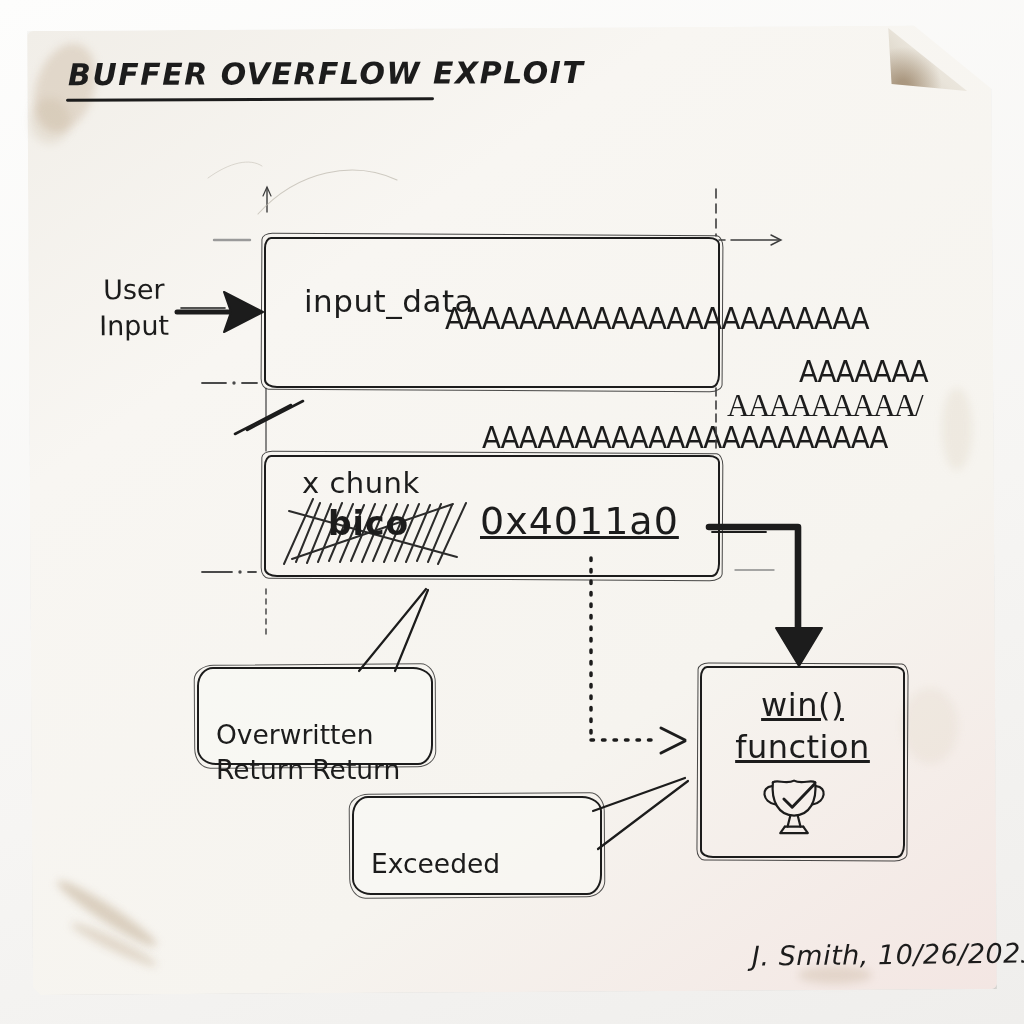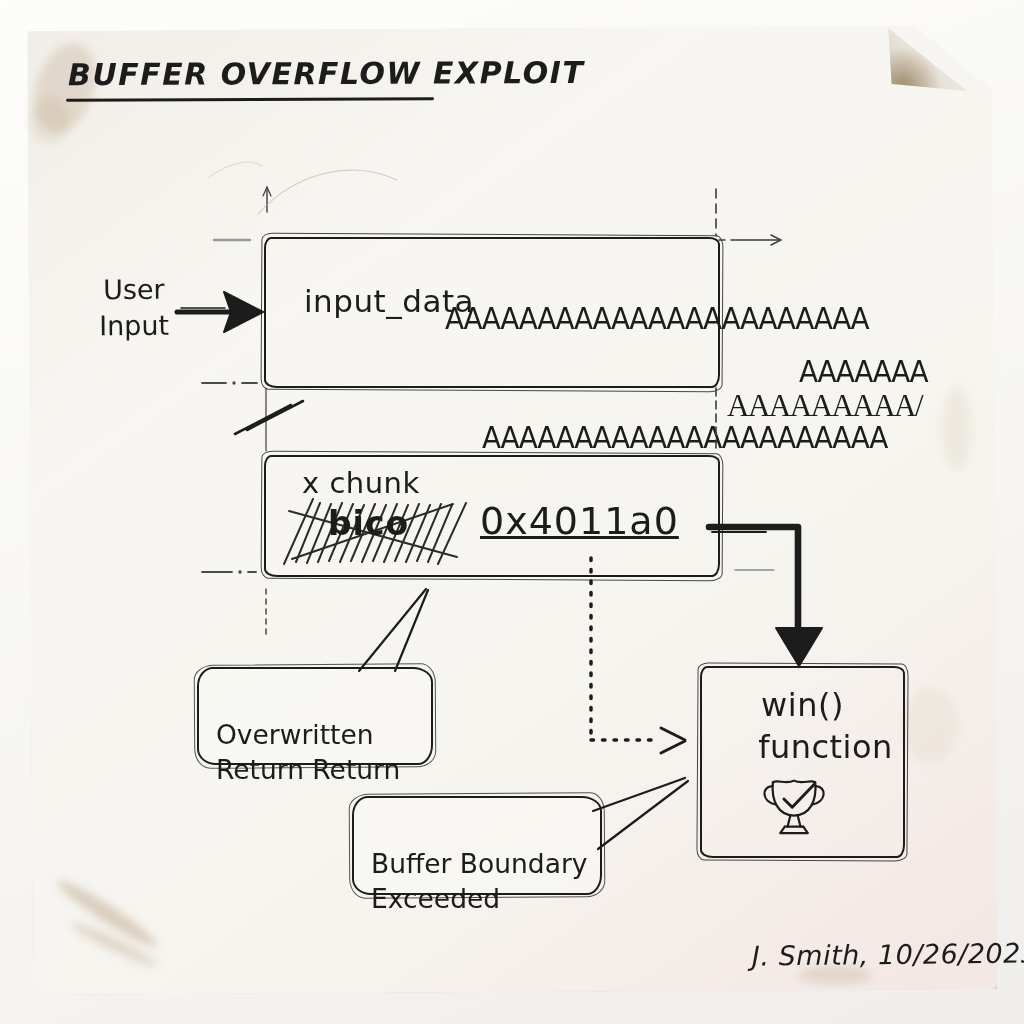--- a/index.html
+++ b/index.html
@@ -64,21 +64,21 @@
     background:var(--ink);transform:rotate(-.2deg);border-radius:2px;}
   .src-label{position:absolute;left:86px;top:272px;width:96px;text-align:center;
     font-size:27px;line-height:1.32;transform:rotate(-.5deg);}
   .aline{position:absolute;font-size:31px;letter-spacing:-1.5px;white-space:nowrap;
     font-stretch:condensed;}
   .var-name{position:absolute;left:38px;top:44px;font-size:31px;}
   .chunk{position:absolute;left:36px;top:9px;font-size:29px;text-align:right;}
   .bico{position:absolute;left:62px;top:47px;font-size:33px;font-weight:bold;letter-spacing:1px;}
   .addr{position:absolute;left:214px;top:42px;font-size:38px;letter-spacing:1px;text-decoration:underline;}
   .bubble-text{position:absolute;left:17px;top:9px;font-size:26.5px;line-height:1.32;white-space:nowrap;margin-top:40px;}
-  .win-text{position:absolute;width:100%;text-align:center;font-size:32px;line-height:1.22;}
+  .win-text{position:absolute;width:100%;text-align:center;font-size:32px;line-height:1.22;text-decoration:underline;}
   .signature{position:absolute;left:752px;top:939px;font-size:27px;font-style:italic;
     letter-spacing:.5px;transform:rotate(-.6deg);}
 </style>
 </head>
 <body>
 
 <div class="canvas">
 
   <div class="paper"></div>
   <div class="fold"></div>
@@ -118,28 +118,27 @@
 
     <div class="bubble" style="left:197px;top:667px;width:232px;height:94px;">
       <div class="bubble-text">
         <div>Overwritten</div>
         <div>Return Return</div>
       </div>
     </div>
 
     <div class="bubble" style="left:352px;top:796px;width:246px;height:95px;">
       <div class="bubble-text">
-        <div>Buffer Boundary</div>
         <div>Exceeded</div>
       </div>
     </div>
 
     <div class="sketch" style="left:700px;top:666px;width:201px;height:188px;">
       <div class="win-text hand" style="top:18px;">win()</div>
-      <div class="win-text hand" style="top:60px;margin-left:23px;">function</div>
+      <div class="win-text hand" style="top:60px;">function</div>
     </div>
 
     <div class="signature hand">J. Smith, 10/26/2023</div>
 
     <svg class="overlay" viewBox="0 0 1024 1024">
       <g fill="none" stroke="#1c1c1c" stroke-linecap="round">
 
         <g>
           <path d="M177,312 H233" stroke-width="5"></path>
           <path d="M181,308 H225" stroke-width="1.6"></path>

